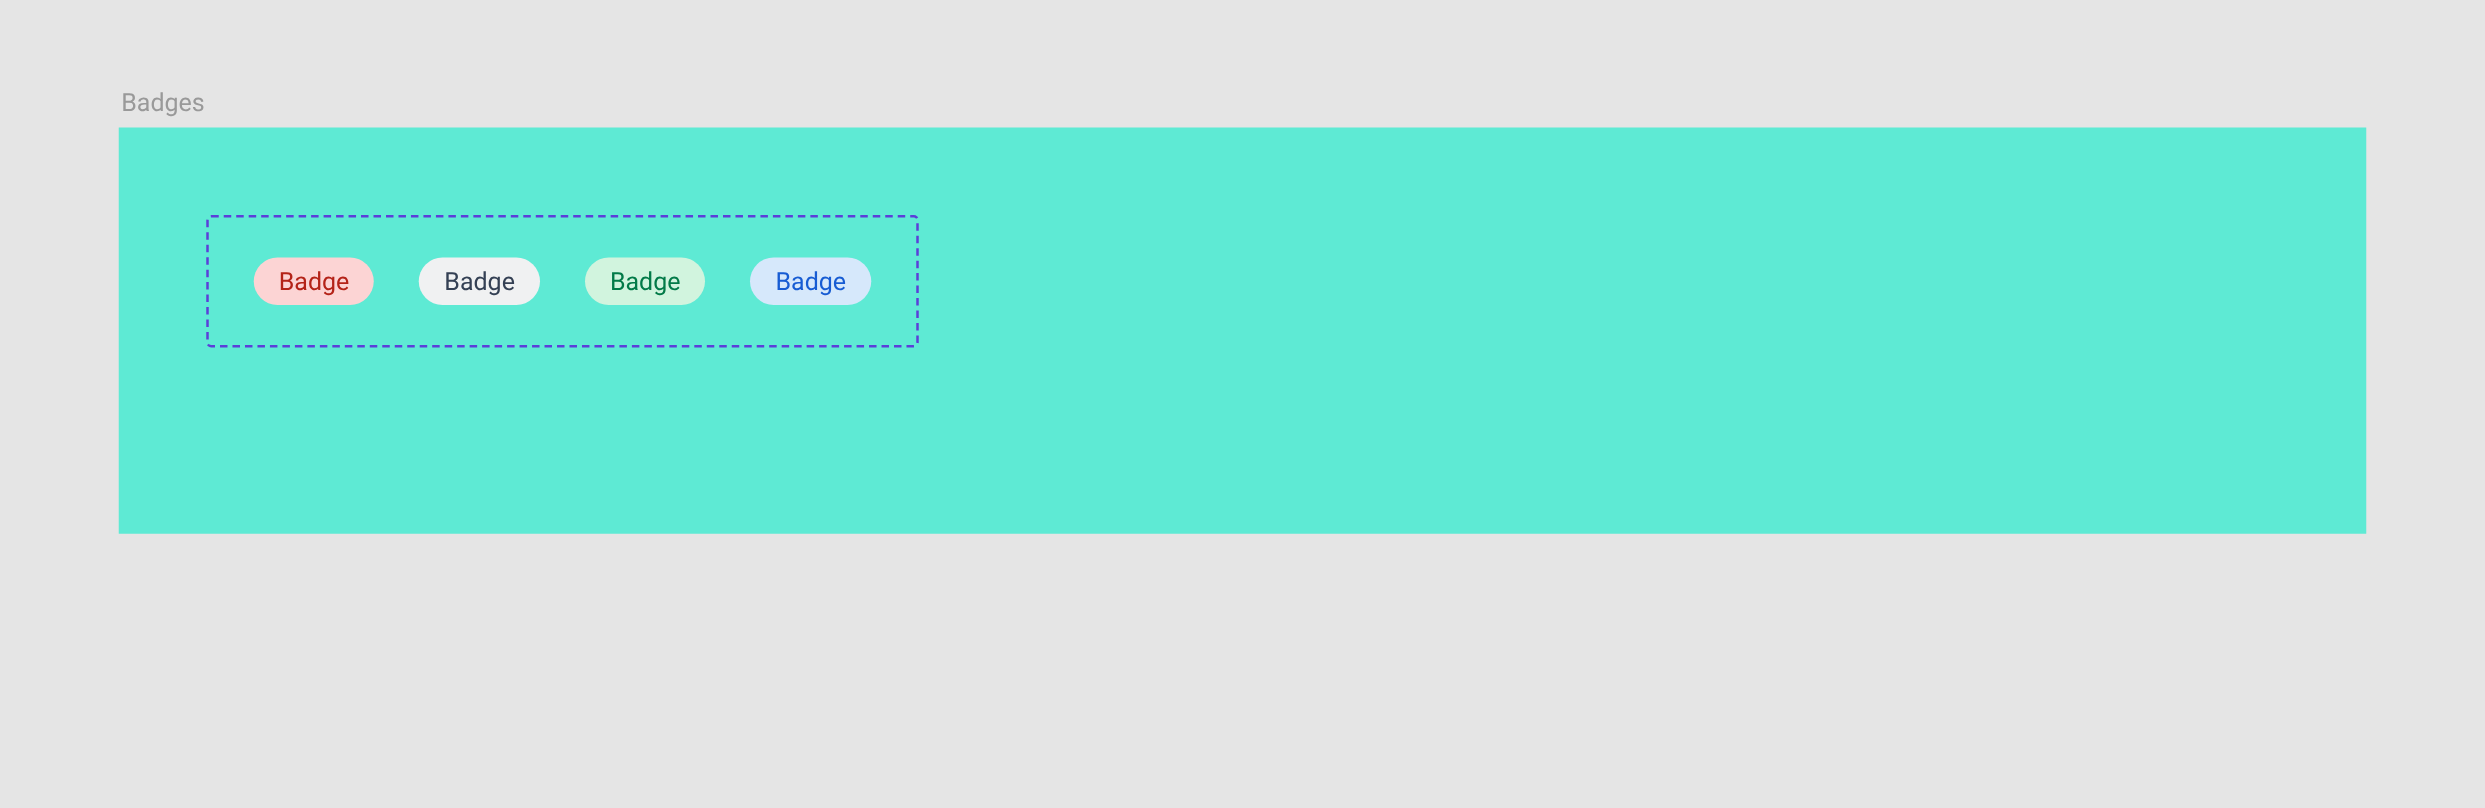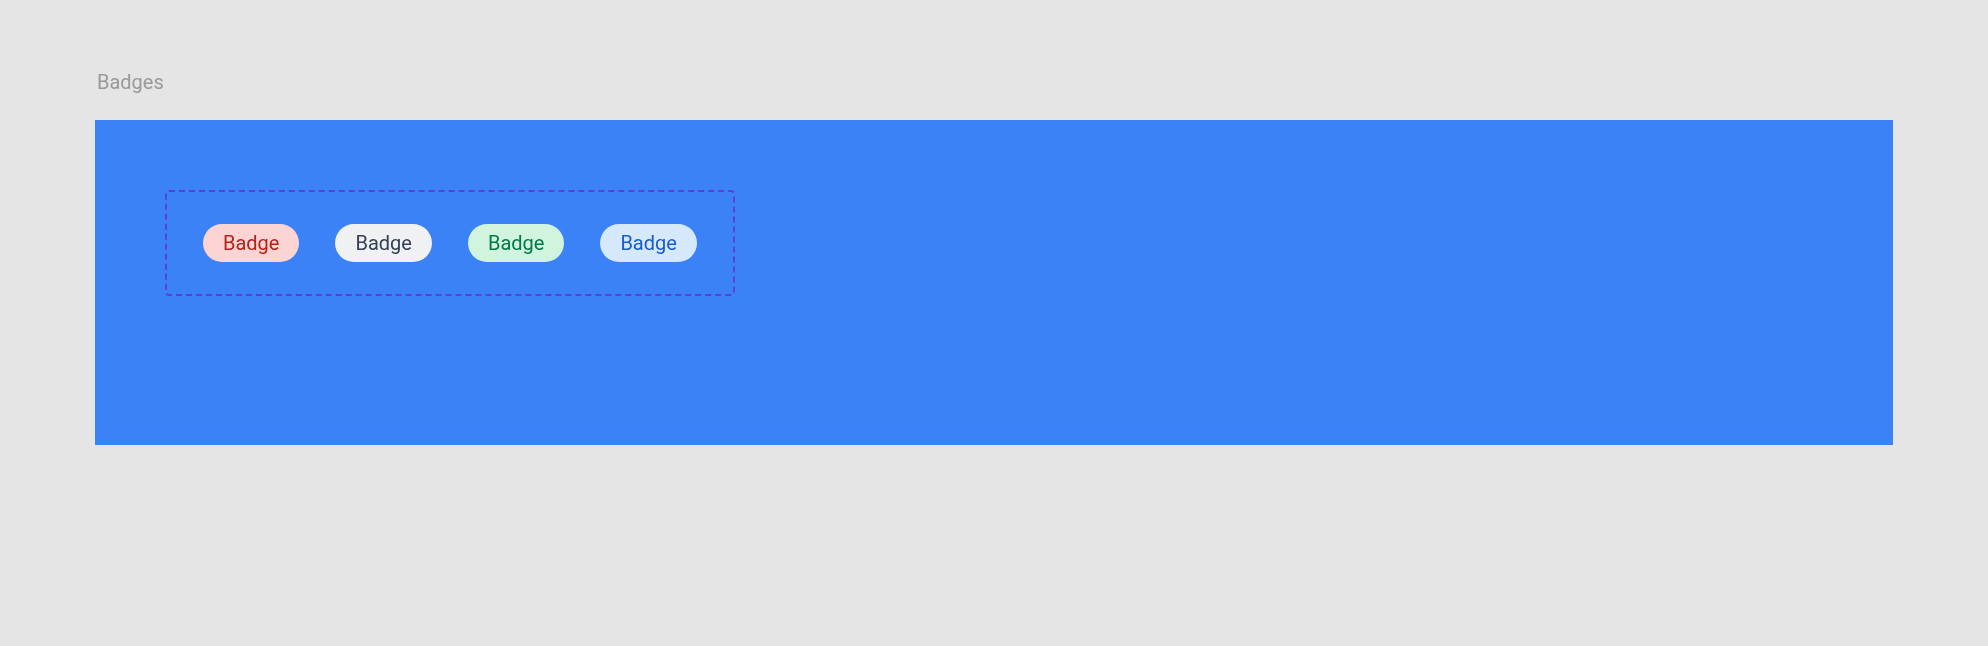--- a/index.html
+++ b/index.html
@@ -13,26 +13,26 @@
       font-family: -apple-system, BlinkMacSystemFont, "Segoe UI", Roboto, Helvetica, Arial, sans-serif;
       width: 1988px;
       height: 646px;
       padding: 70px 95px;
     }
     
     .section-label {
       color: #999999;
       font-size: 20px;
       font-weight: 400;
-      margin-bottom: 26px;
+      margin-bottom: 8px;
       padding-left: 2px;
     }
     
     .canvas {
-      background-color: #3b82f6;
+      background-color: #5eead4;
       width: 100%;
       height: 325px;
       padding: 70px;
     }
     
     .selection-box {
       display: inline-flex;
       align-items: center;
       gap: 36px;
       padding: 32px 36px;

